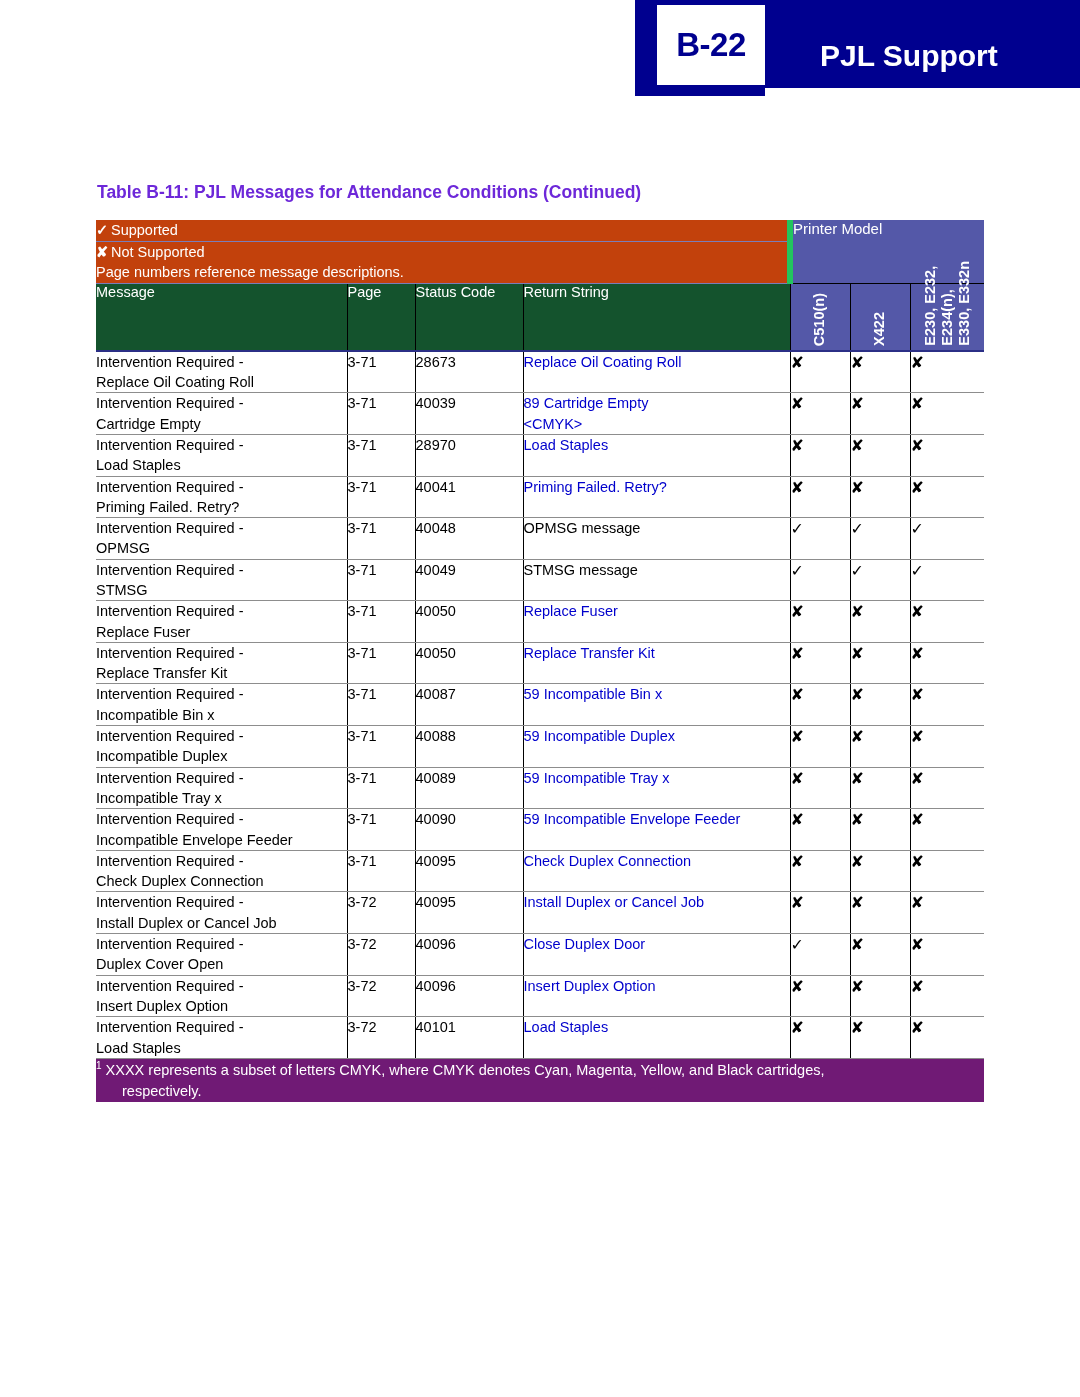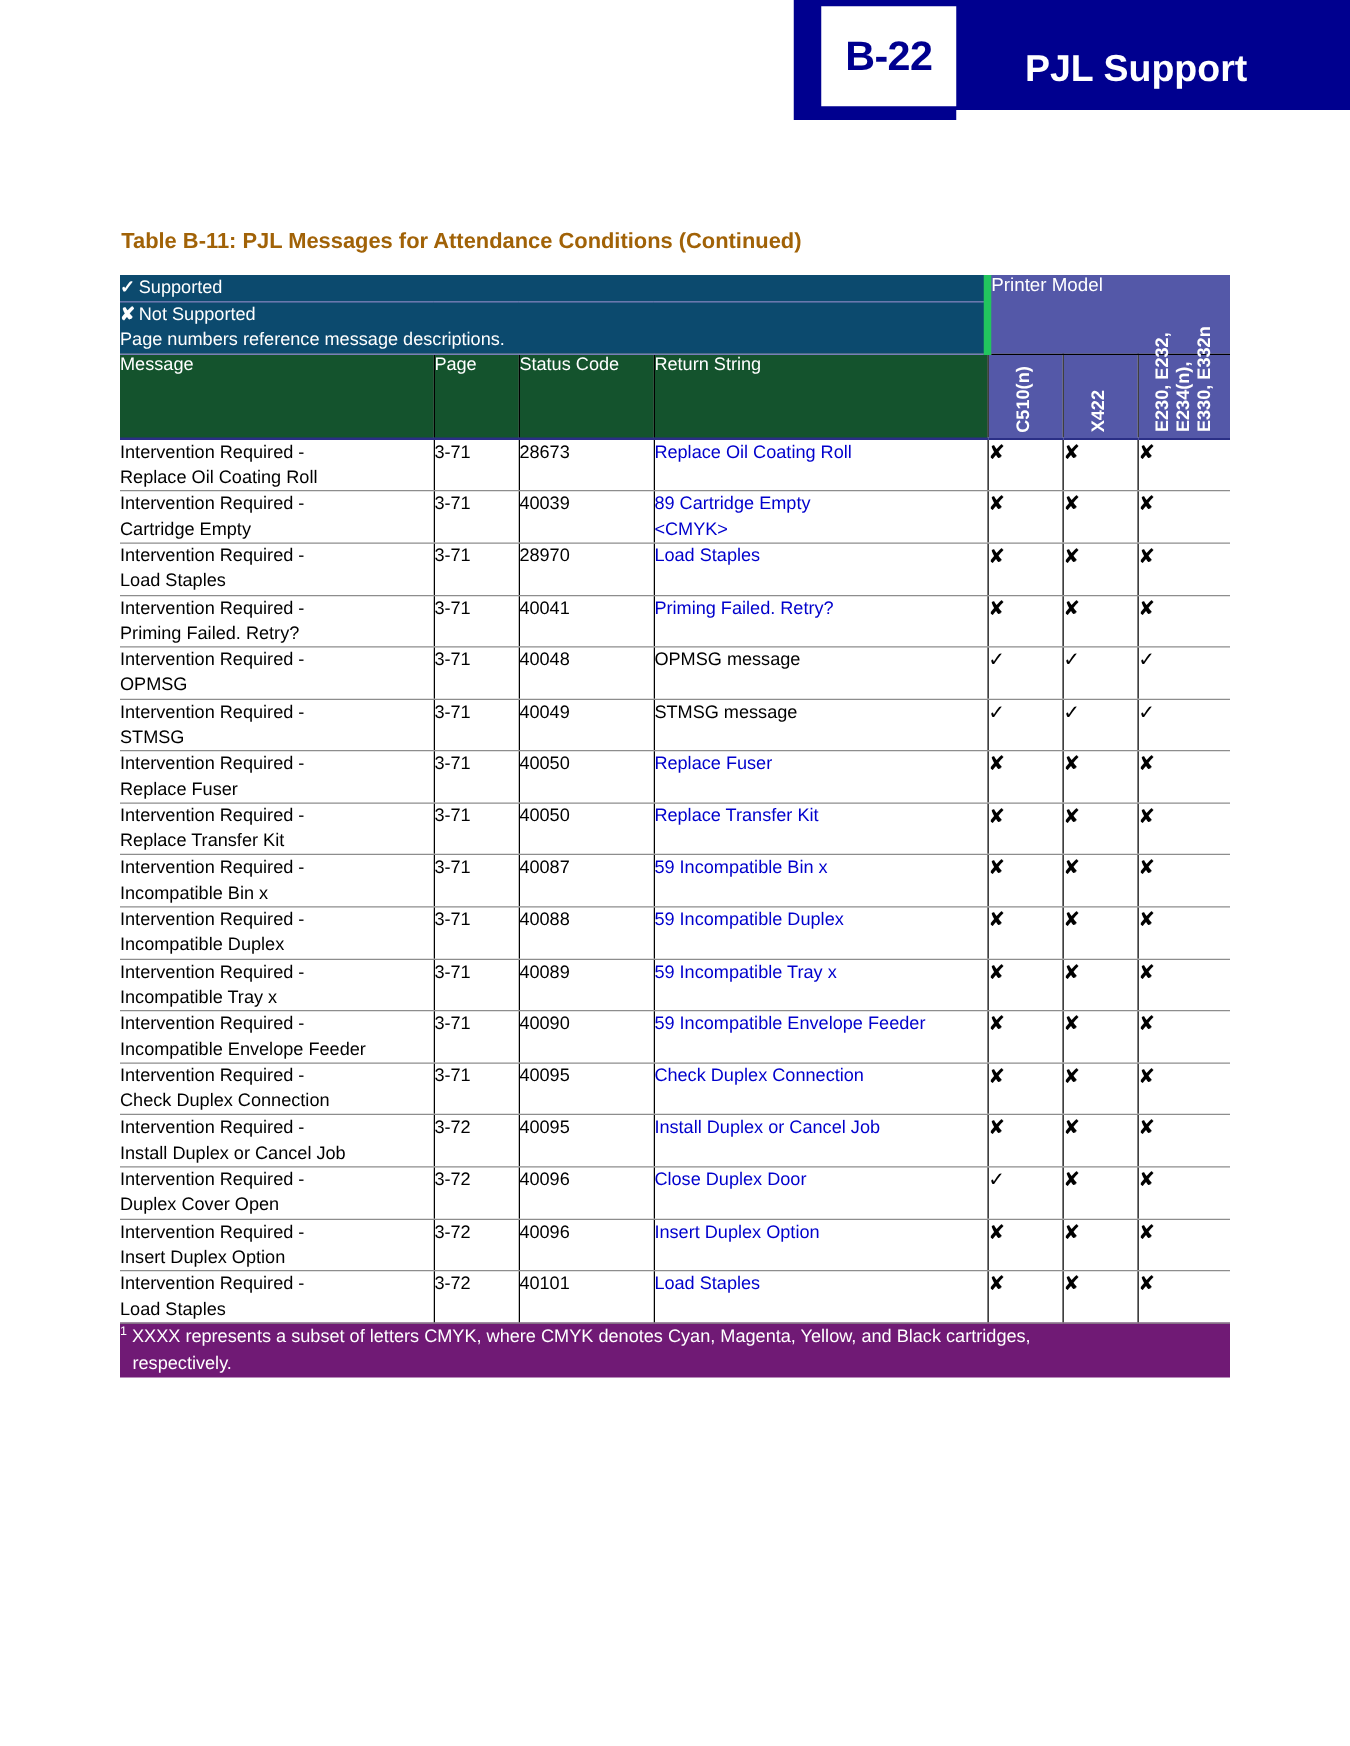--- a/index.html
+++ b/index.html
@@ -68,21 +68,21 @@
     font-weight: bold;
   }
 
   
   #table-caption {
     position: absolute;
     left: 97px;
     top: 182px;
     font-size: 17.5px;
     font-weight: bold;
-    color: #a16207;
+    color: #6d28d9;
     white-space: nowrap;
   }
 
   
   #pjl-table {
     position: absolute;
     left: 96px;
     top: 220px;
     width: 888px;
     border-collapse: collapse;
@@ -91,21 +91,21 @@
   #pjl-table td, #pjl-table th {
     padding: 0;
     margin: 0;
     vertical-align: top;
     font-weight: normal;
     text-align: left;
   }
 
   
   .legend-cell {
-    background: #0c4a6e;
+    background: #c2410c;
     color: #ffffff;
     font-size: 14.5px;
     padding: 6px 8px 6px 9px;
     line-height: 1.42;
     border-bottom: 1px solid #7a7db9;
   }
   .legend-cell .mark {
     font-weight: bold;
     display: inline-block;
     width: 15px;
@@ -196,21 +196,21 @@
     font-size: 14.5px;
     line-height: 1.45;
     padding: 7px 10px 9px 10px;
   }
   .footnote-cell sup {
     font-size: 10px;
     vertical-align: super;
   }
   .footnote-cell .cont {
     display: block;
-    padding-left: 10px;
+    padding-left: 26px;
   }
 </style>
 </head>
 <body>
 
 <div id="page-header">
   <div class="navy-band"></div>
   <div class="navy-underline"></div>
   <div class="chapter-box">
     <span class="chapter-num">B-22</span>

